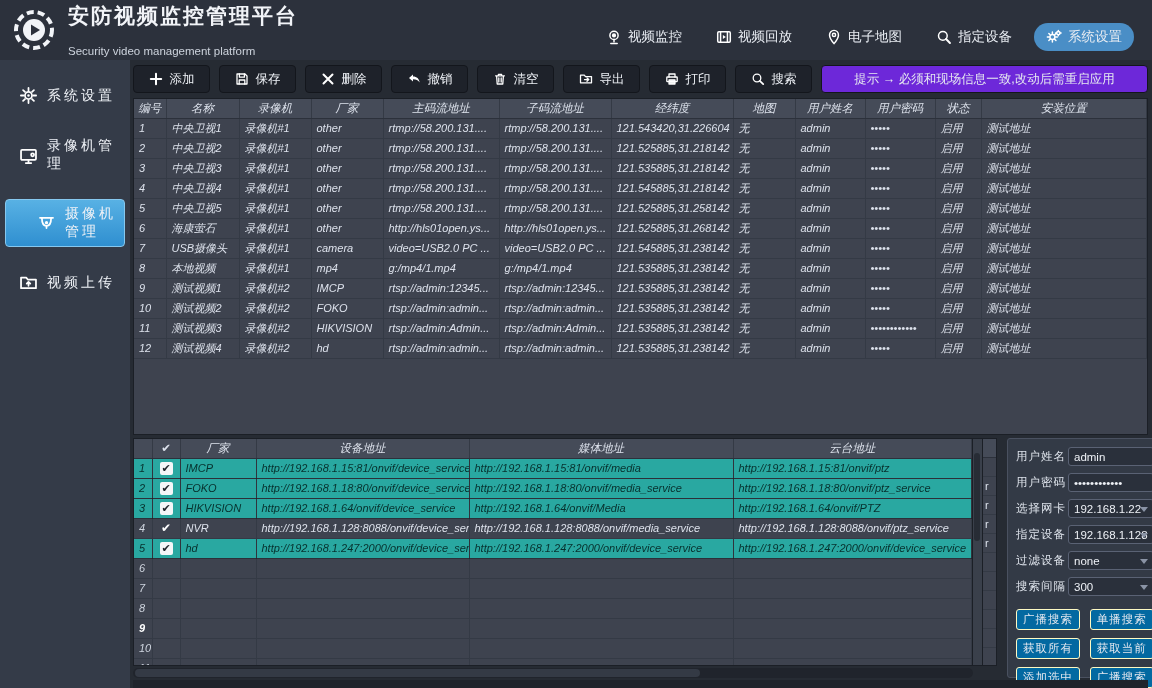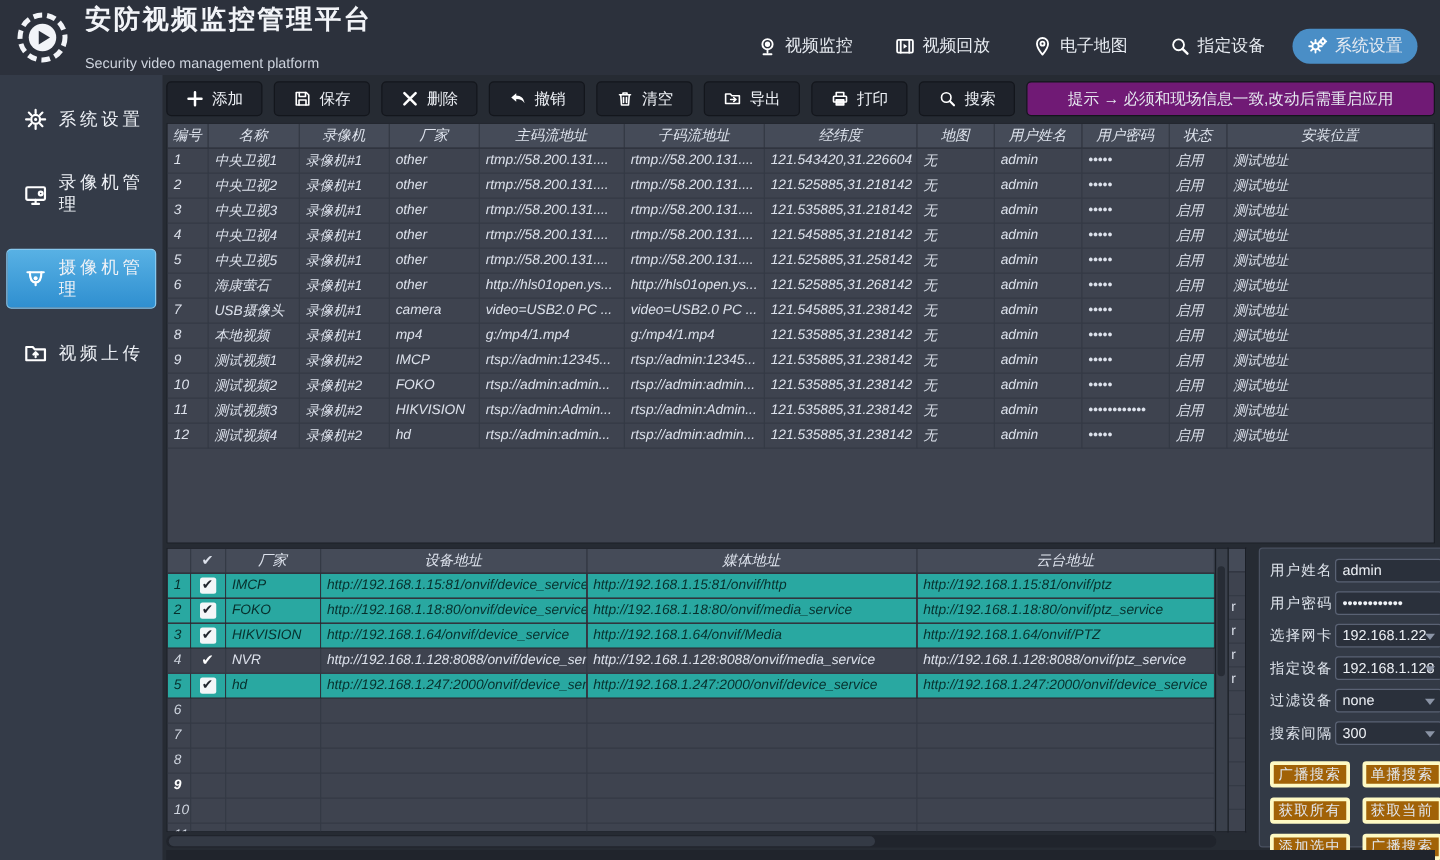--- a/index.html
+++ b/index.html
@@ -20,28 +20,28 @@
   .win-controls { display:flex; gap:14px; align-items:center; padding:4px 6px 1px 0; }
   .win-controls span { display:inline-flex; cursor:pointer; }
   .clock { font-family:"DejaVu Sans Mono",monospace; font-size:21px; font-weight:bold; color:#ffffff; letter-spacing:1px; line-height:22px; }
   .stats { font-size:11px; color:#d6dbe4; margin-top:1px; padding-right:2px; white-space:nowrap; }
 
   
   .body { flex:1; display:flex; min-height:0; }
   .sidebar { width:130px; background:#343b48; flex:none; padding-top:20px; }
   .side-item { display:flex; align-items:center; gap:9px; margin:0 5px 20px 5px; padding:6px 0 6px 14px; font-size:14px; letter-spacing:3px; color:#eef1f6; border-radius:4px; cursor:pointer; }
   .side-item .ico { width:19px; height:19px; display:inline-flex; flex:none; }
-  .side-item.active { background:linear-gradient(#58b1e4,#2f8fd0); border:1px solid #86c8ef; padding:5px 0 5px 13px; }
+  .side-item.active { background:linear-gradient(#58b1e4,#2f8fd0); border:1px solid #86c8ef; padding:5px 0 5px 31px; }
   .main { flex:1; display:flex; flex-direction:column; min-width:0; padding:5px 4px 0 3px; }
 
   
   .toolbar { display:flex; gap:9px; margin-bottom:5px; flex:none; }
   .tbtn { height:28px; min-width:77px; background:#1e222a; border:1px solid #13161c; border-radius:4px; color:#eef1f6; font-size:12.5px; display:flex; align-items:center; justify-content:center; gap:7px; cursor:pointer; padding:0 10px; }
   .tbtn .ico { width:14px; height:14px; display:inline-flex; }
-  .hintbar { flex:1; height:28px; background:#701a75; border:1px solid #13161c; border-radius:4px; display:flex; align-items:center; justify-content:center; font-size:12.5px; color:#e6eaf0; }
+  .hintbar { flex:1; height:28px; background:#6d28d9; border:1px solid #13161c; border-radius:4px; display:flex; align-items:center; justify-content:center; font-size:12.5px; color:#e6eaf0; }
 
   
   .main-table-wrap { height:337px; background:#3e434f; border:1px solid #1b1f26; flex:none; overflow:hidden; }
   table { border-collapse:collapse; table-layout:fixed; width:100%; }
   th { background:#454b58; font-weight:normal; font-size:11.5px; color:#dde2ec; height:19px; border-right:1px solid #343a45; border-bottom:1px solid #2c313b; white-space:nowrap; overflow:hidden; }
   td { font-size:11px; color:#dde2ec; height:20px; padding:0 5px; border-right:1px solid #343a45; border-bottom:1px solid #343a45; white-space:nowrap; overflow:hidden; }
   tr { cursor:default;font-style:italic; }
 
   
   .bottom { display:flex; margin-top:3px; flex:1; min-height:0; }
@@ -61,21 +61,21 @@
   .plain-check { color:#ffffff; font-size:12px; font-weight:bold; }
   td.num-bold { color:#ffffff; font-weight:bold; }
 
   
   .search-panel { flex:1; margin-left:8px; margin-right:2px; background:#333a46; border:1px solid #4a5160; border-radius:3px; padding:8px 8px 6px 8px; display:flex; flex-direction:column; }
   .f-row { display:flex; align-items:center; margin-bottom:7px; }
   .f-label { width:52px; font-size:11.5px; color:#dfe4ec; flex:none; letter-spacing:1px; }
   .f-input { flex:1; height:19px; background:#2a303b; border:1px solid #5a6274; border-radius:3px; color:#eef1f6; font-size:11.5px; padding:0 5px; display:flex; align-items:center; position:relative; overflow:hidden; white-space:nowrap; }
   .f-input .arrow { position:absolute; right:5px; top:7px; width:0; height:0; border-left:4px solid transparent; border-right:4px solid transparent; border-top:5px solid #8a93a5; }
   .btn-grid { display:grid; grid-template-columns:1fr 1fr; gap:8px 10px; margin-top:6px; }
-  .pbtn { height:21px; background:#a16207; border:3px solid #fef9c3; border-radius:3px; color:#e2e7ef; font-size:11.5px; display:flex; align-items:center; justify-content:center; letter-spacing:1px; cursor:pointer; }
+  .pbtn { height:21px; background:#0369a1; border:1px solid #fef9c3; border-radius:3px; color:#e2e7ef; font-size:11.5px; display:flex; align-items:center; justify-content:center; letter-spacing:1px; cursor:pointer; }
 
   .statusbar { height:8px; background:#20242c; margin-top:2px; flex:none; }
   svg { display:block; }
 </style>
 </head>
 <body>
 
 <div class="window">
 
   <div class="titlebar">
@@ -490,21 +490,21 @@
                       <th>媒体地址</th>
                       <th>云台地址</th>
                     </tr>
                   </thead>
                 <tbody id="dev-body">
                     <tr class="sel">
                       <td class="dev-num">1</td>
                       <td style="text-align: center;"><span class="cbx">✔</span></td>
                       <td>IMCP</td>
                       <td>http://192.168.1.15:81/onvif/device_service</td>
-                      <td>http://192.168.1.15:81/onvif/http</td>
+                      <td>http://192.168.1.15:81/onvif/media</td>
                       <td>http://192.168.1.15:81/onvif/ptz</td>
                     </tr>
                     <tr class="sel">
                       <td class="dev-num">2</td>
                       <td style="text-align: center;"><span class="cbx">✔</span></td>
                       <td>FOKO</td>
                       <td>http://192.168.1.18:80/onvif/device_service</td>
                       <td>http://192.168.1.18:80/onvif/media_service</td>
                       <td>http://192.168.1.18:80/onvif/ptz_service</td>
                     </tr>

